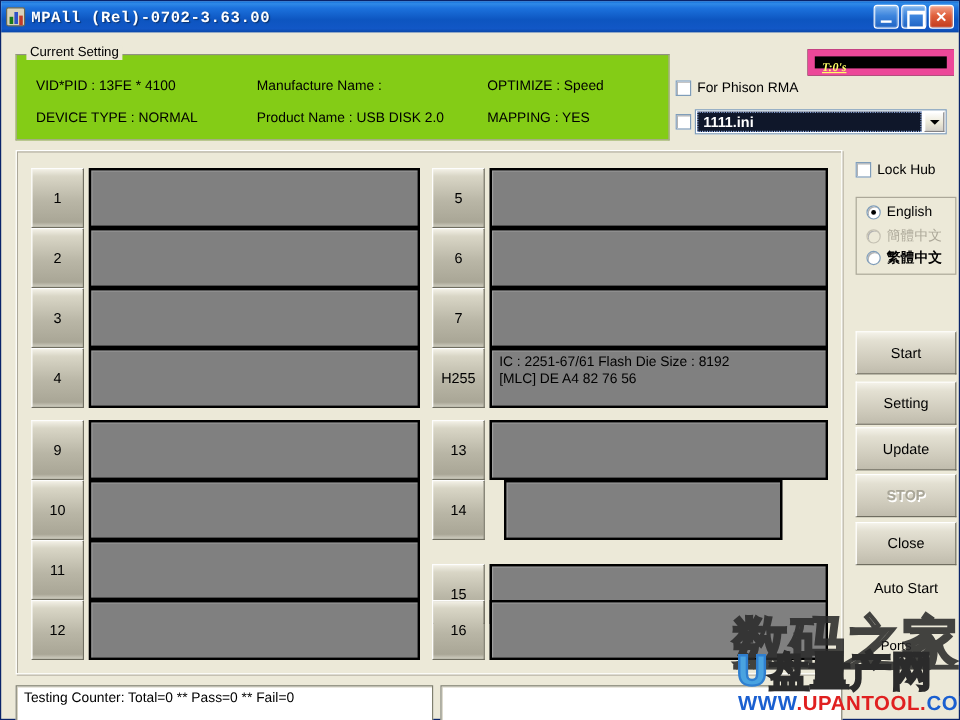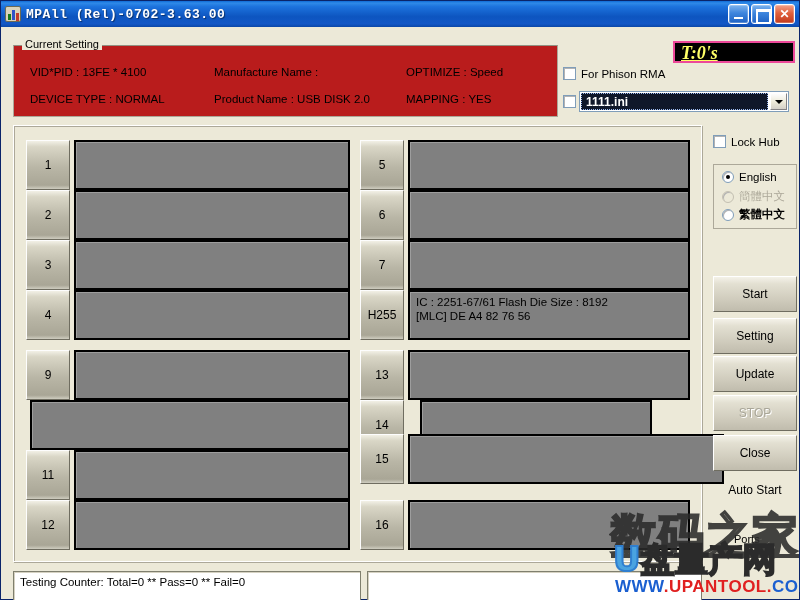--- a/index.html
+++ b/index.html
@@ -58,37 +58,37 @@
   .tb-min .g::after { content: ""; position: absolute; left: 5px; bottom: 4px; width: 9px; height: 2px; background: #fff; }
   .tb-max .g::after { content: ""; position: absolute; left: 4px; top: 4px; width: 11px; height: 10px;
     border: 2px solid #fff; border-top-width: 3px; }
   .tb-close .g { font-weight: bold; font-size: 12px; line-height: 19px; }
 
   
   .group {
     position: absolute;
     border: 1px solid #aca899;
     border-top-color: #919182;
-    background: #b91c1c;
+    background: #84cc16;
     text-decoration: underline;
   }
   .group > legend, .group .legend {
     position: absolute; top: -8px; left: 8px;
     background: #ece9d8; padding: 0 3px;
     font-size: 11px; color: #000;
   }
   #cur-setting { left: 12px; top: 44px; width: 545px; height: 72px; }
 
   .cs-cell { position: absolute; font-size: 11.5px; color: #000; white-space: nowrap; }
 
   
   .tbadge {
     position: absolute; left: 672px; top: 40px; width: 122px; height: 22px;
-    background: #000; border: 2px solid #ec4899;
-    color: #ffff66; font-style: italic; font-weight: bold; font-size: 18px;
+    background: #000; border: 6px solid #ec4899;
+    color: #ffff66; font-style: italic; font-weight: bold; font-size: 10px;
     line-height: 20px; padding-left: 6px;
     text-decoration: underline;
     font-family: "Liberation Serif", serif;
   }
   .chk { position: absolute; display: flex; align-items: center; gap: 5px; font-size: 11.5px; color:#000; }
   .chk .box {
     width: 13px; height: 13px; background: #fff;
     border: 1px solid #7f9db9;
     box-shadow: inset 1px 1px 0 #b3b3b3;
     flex: 0 0 auto;
@@ -285,20 +285,21 @@
     </div>
     <div class="port-row" style="left:12px; top:164px; width:324px; height:50px;">
       <div class="port-btn">4</div>
       <div class="port-status"></div>
     </div>
     <div class="port-row" style="left:12px; top:224px; width:324px; height:50px;">
       <div class="port-btn">9</div>
       <div class="port-status"></div>
     </div>
     <div class="port-row" style="left:12px; top:274px; width:324px; height:50px;">
+      <div class="port-btn">10</div>
       <div class="port-status"></div>
     </div>
     <div class="port-row" style="left:12px; top:324px; width:324px; height:50px;">
       <div class="port-btn">11</div>
       <div class="port-status"></div>
     </div>
     <div class="port-row" style="left:12px; top:374px; width:324px; height:50px;">
       <div class="port-btn">12</div>
       <div class="port-status"></div>
     </div>
@@ -321,21 +322,21 @@
 [MLC] DE A4 82 76 56</div>
     </div>
     <div class="port-row" style="left:346px; top:224px; width:330px; height:50px;">
       <div class="port-btn">13</div>
       <div class="port-status"></div>
     </div>
     <div class="port-row" style="left:346px; top:274px; width:292px; height:50px;gap:12px;">
       <div class="port-btn">14</div>
       <div class="port-status"></div>
     </div>
-    <div class="port-row" style="left:346px; top:308px; width:364px; height:50px;justify-content:flex-end;">
+    <div class="port-row" style="left:346px; top:344px; width:330px; height:50px;justify-content:flex-end;">
       <div class="port-btn">15</div>
       <div class="port-status"></div>
     </div>
     <div class="port-row" style="left:346px; top:374px; width:330px; height:50px;">
       <div class="port-btn">16</div>
       <div class="port-status"></div>
     </div>
   </div>
 
   <div class="chk" style="left:712px; top:134px;">
@@ -360,21 +361,21 @@
 
   <div class="sbtn" style="top:275px;">
       <span>Start</span>
     </div>
   <div class="sbtn" style="top:317px;">
       <span>Setting</span>
     </div>
   <div class="sbtn" style="top:355px;">
       <span>Update</span>
     </div>
-  <div class="sbtn disabled" style="top:394px;">
+  <div class="sbtn disabled" style="top:394px;font-weight:bold;">
       <span>STOP</span>
     </div>
   <div class="sbtn" style="top:434px;">
       <span>Close</span>
     </div>
 
   <div class="auto-start">Auto Start</div>
   <div class="ports-lbl">Ports</div>
 
   <div class="bpanel" id="counter-panel">

